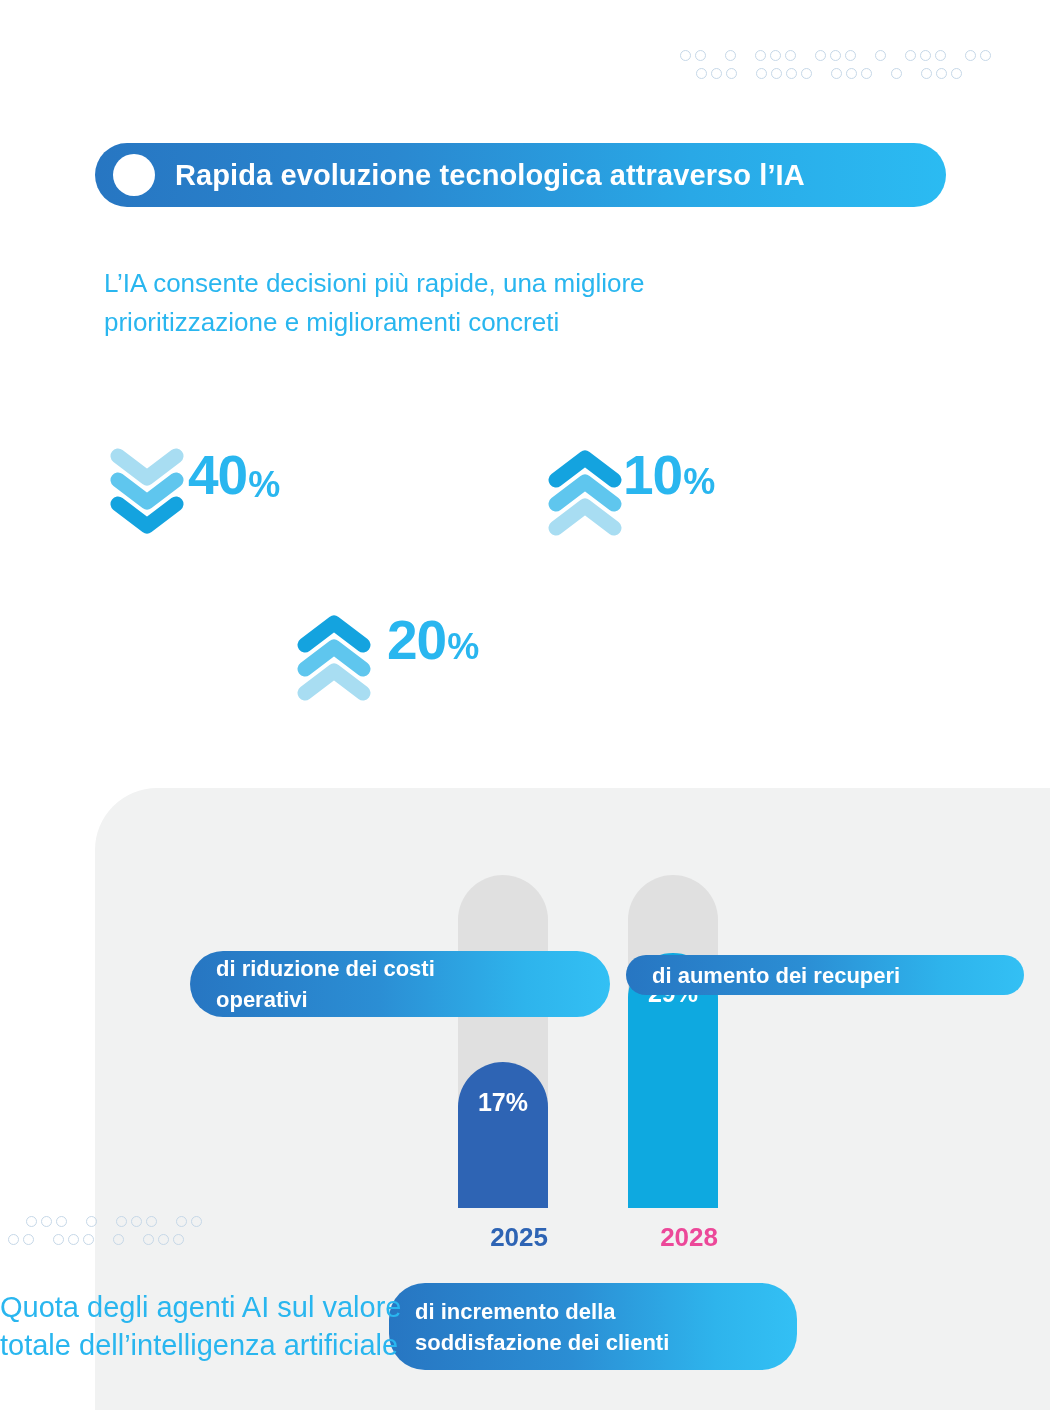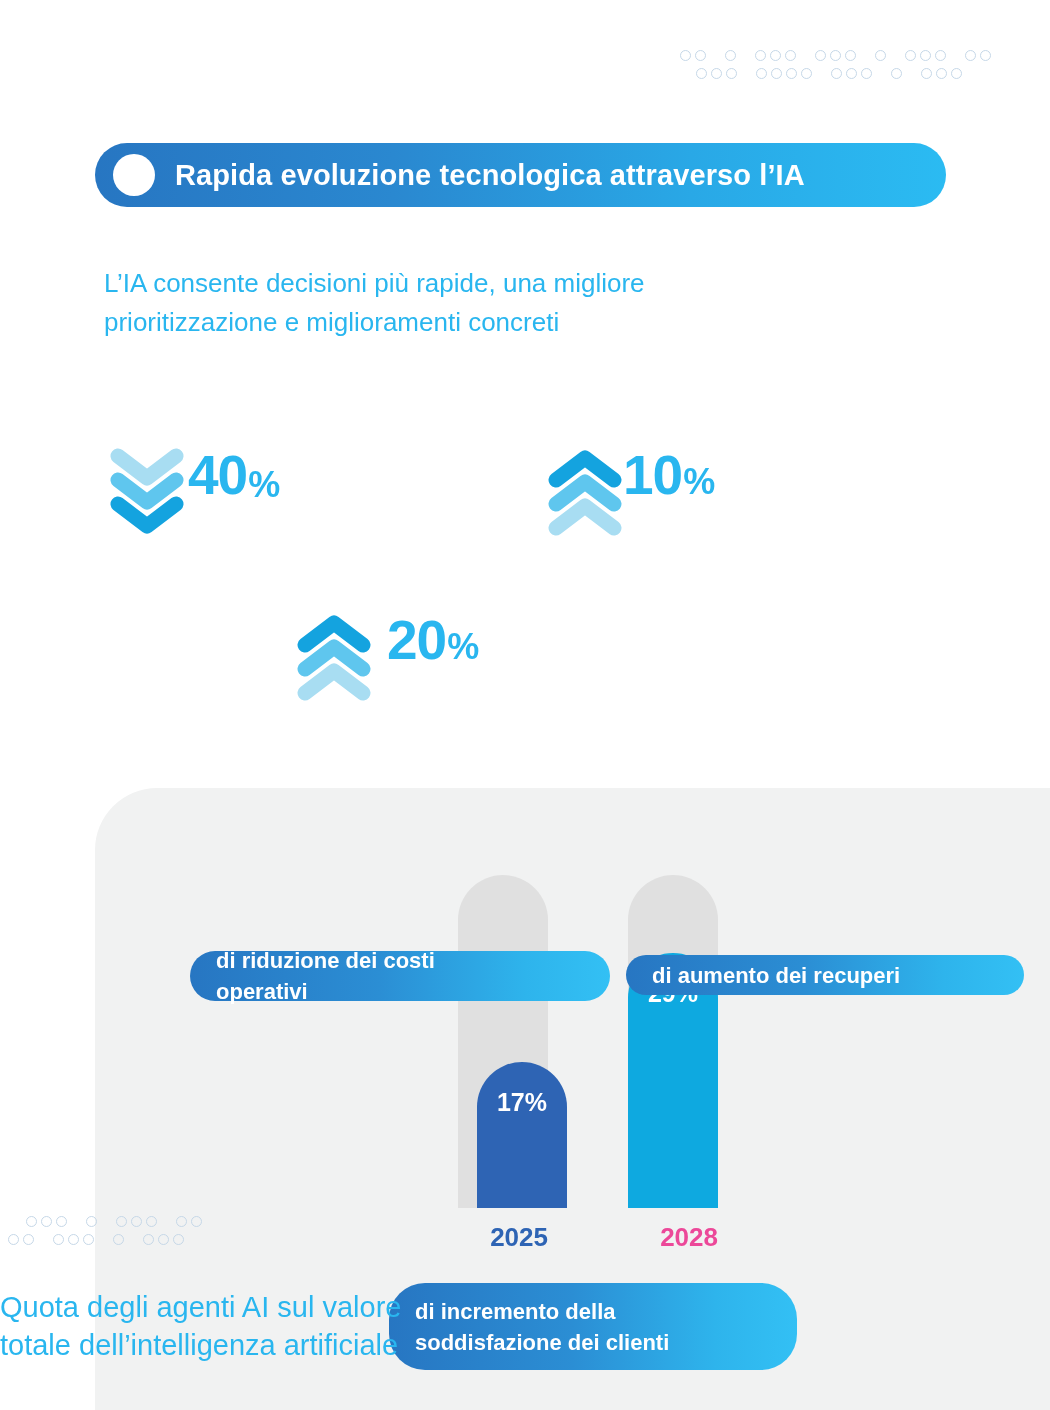--- a/index.html
+++ b/index.html
@@ -84,21 +84,21 @@
     background:linear-gradient(90deg,#2776c2 0%,#2b8ed4 45%,#2eb4ec 80%,#33c0f4 100%);
     color:#ffffff; font-size:22px; font-weight:bold;
     display:flex; flex-direction:column; justify-content:center;
     padding:0 26px; line-height:31px;
   }
   .stat .pill span{ white-space:nowrap; display:block; }
 
   
   #stat-40{ left:110px; top:448px; }
   #stat-40 .numline{ left:78px; top:0px;align-items:flex-end; }
-  #stat-40 .pill{ left:80px; top:503px; width:420px; height:50px; }
+  #stat-40 .pill{ left:80px; top:503px; width:420px; height:66px; }
 
   #stat-10{ left:548px; top:450px; }
   #stat-10 .numline{ left:75px; top:-2px; }
   #stat-10 .pill{ left:78px; top:505px; width:398px; height:40px; }
 
   #stat-30{ left:297px; top:615px; }
   #stat-30 .numline{ left:90px; top:-2px; }
   #stat-30 .pill{ left:92px; top:668px; width:408px; height:87px; }
   .bar-group{ position:absolute; z-index:4; }
   .track{
@@ -263,21 +263,21 @@
     <span class="pct">%</span>
   </div>
   <div class="pill">
     <span>di incremento della</span>
     <span>soddisfazione dei clienti</span>
   </div>
 </div>
 
 <div class="bar-group" id="bar-2025" style="left:458px;top:0;">
   <div class="track" style="top:875px;height:333px;"></div>
-  <div class="fill" style="top:1062px;height:146px;background:#2e64b4;margin-left:19px;">
+  <div class="fill" style="top:1062px;height:146px;background:#2e64b4;">
     <span class="val">17%</span>
   </div>
   <div class="year" style="color:#2e64b4;">2025</div>
 </div>
 
 <div class="bar-group" id="bar-2028" style="left:628px;top:0;">
   <div class="track" style="top:875px;height:333px;"></div>
   <div class="fill" style="top:953px;height:255px;background:#0ea9e0;">
     <span class="val">29%</span>
   </div>

